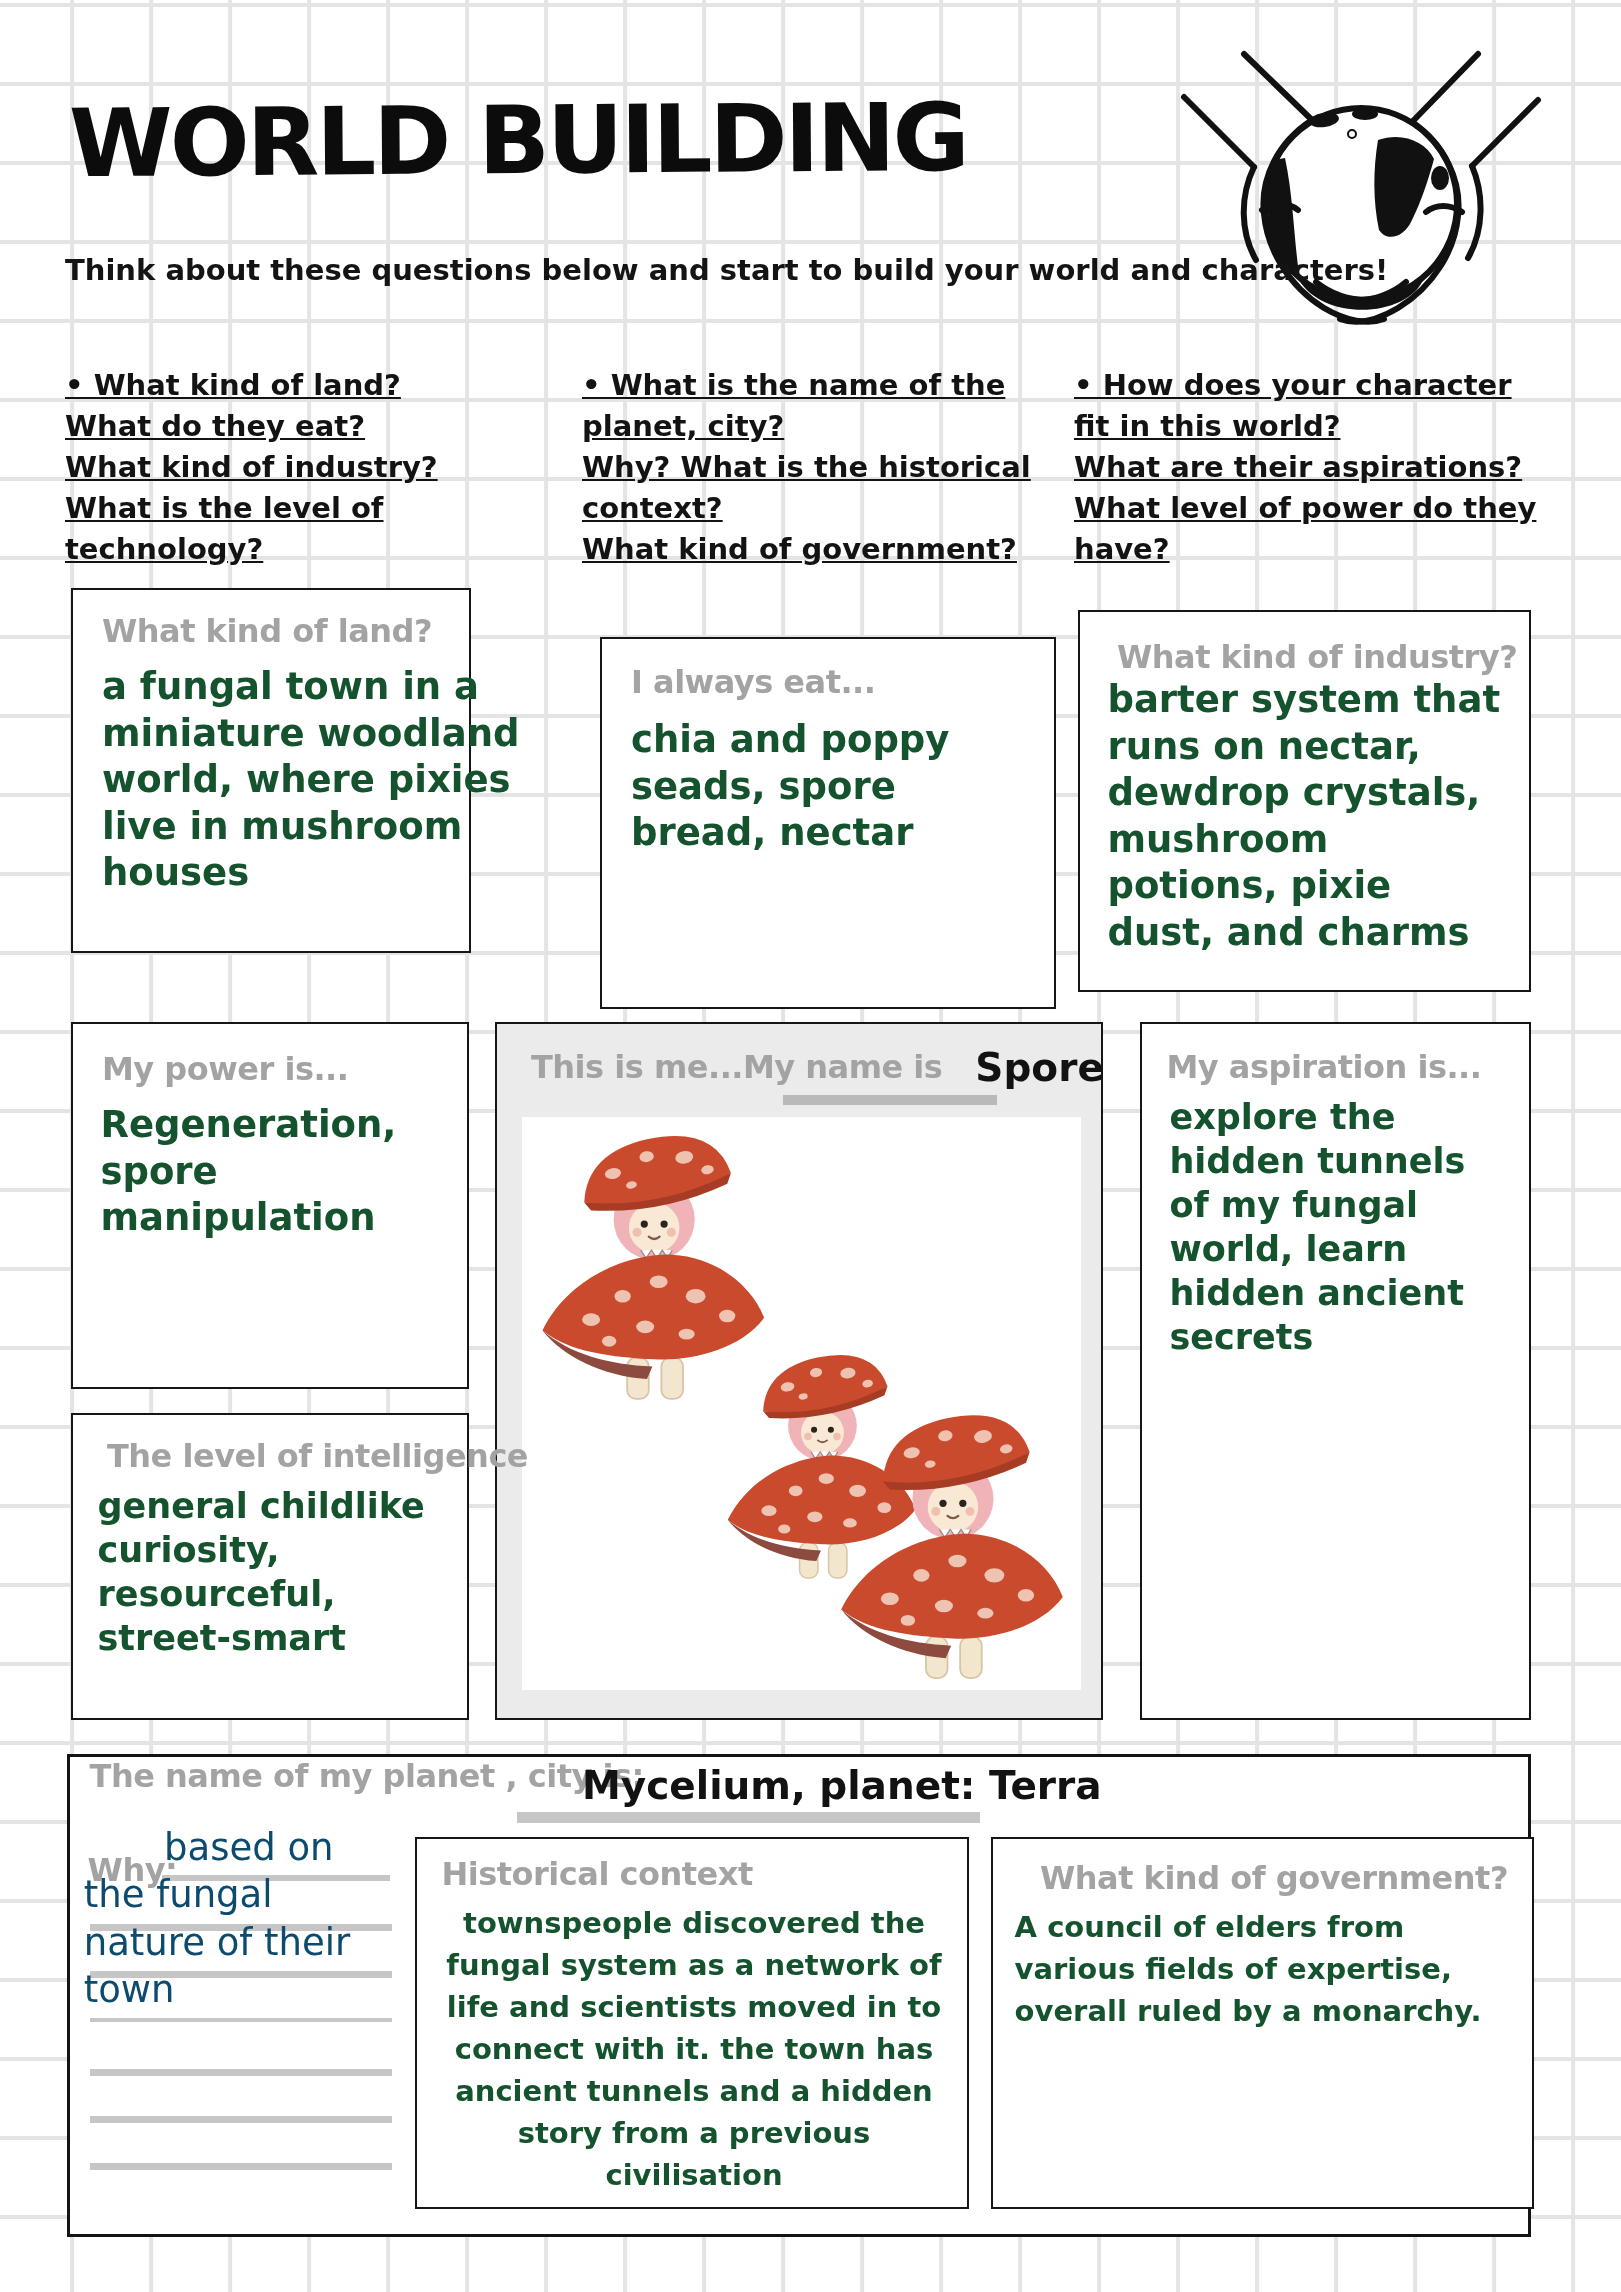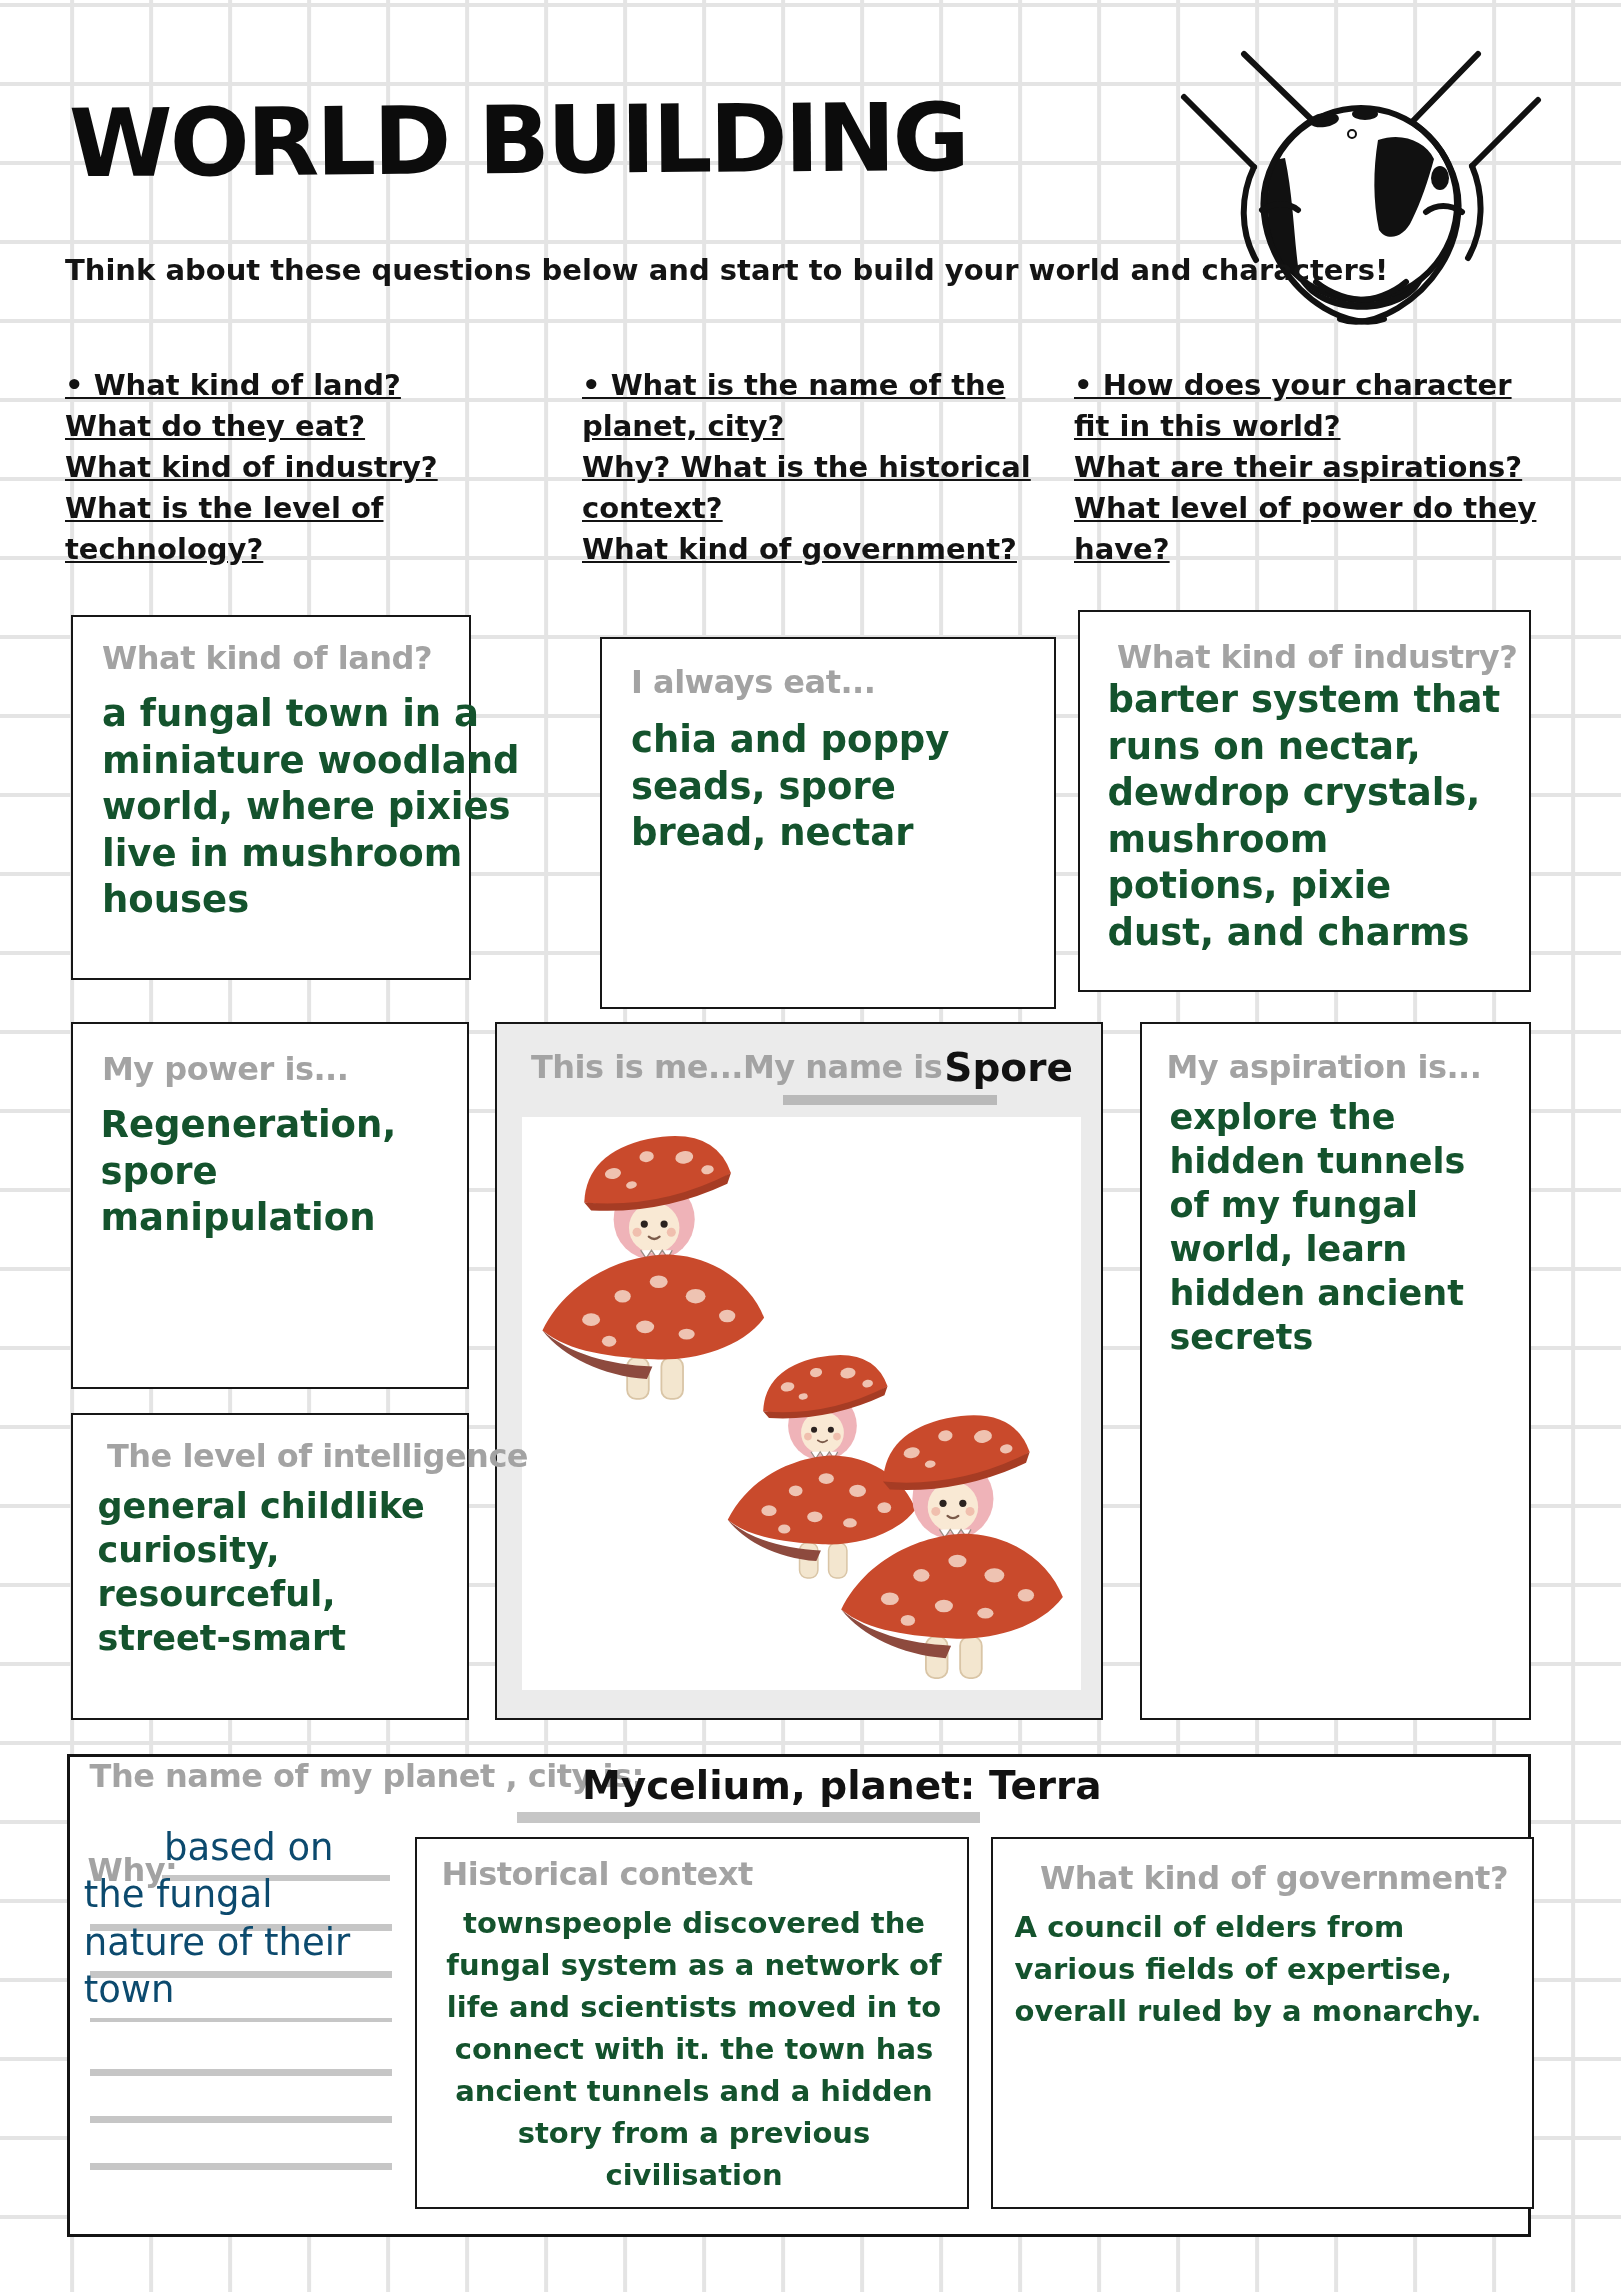--- a/index.html
+++ b/index.html
@@ -20,21 +20,21 @@
     font-size:94px;font-weight:bold;letter-spacing:-2.9px;color:#0c0c0c;
     transform:rotate(-0.4deg);white-space:nowrap;
   }
   .subtitle{font-size:29px;font-weight:bold;color:#141414;white-space:nowrap;}
   .qgroup{font-size:29px;font-weight:bold;color:#131313;line-height:41px;text-decoration:underline;}
   .box{background:#ffffff;border:2.9px solid #161616;}
   .prompt{color:#a3a3a3;font-weight:bold;font-size:32px;white-space:nowrap;letter-spacing:-0.5px;}
   .answer{color:#14532d;font-weight:bold;font-size:37px;line-height:1.26;}
   .answer.small{font-size:29px;line-height:1.45;}
   .me-box{background:#ebebeb;}
-  .me-header{display:flex;align-items:flex-start;gap:2px;}
+  .me-header{display:flex;align-items:flex-start;gap:33px;}
   .me-name{color:#121212;font-weight:bold;font-size:39px;line-height:1;}
   .me-canvas{background:#ffffff;}
   .bar{background:#c6c6c6;}
   .planet-answer{color:#121212;font-weight:bold;font-size:39px;white-space:nowrap;}
   .why-line{color:#0c4a6e;font-weight:normal;font-size:37px;white-space:nowrap;}
   .bottom-box{background:#ffffff;border:3.9px solid #141414;}
   svg{display:block;}
 </style>
 </head>
 <body>
@@ -92,21 +92,21 @@
     <div>What kind of government?</div>
   </div>
   <div class="abs qgroup" style="left:1074px;top:365px;width:470px;">
     <div>• How does your character</div>
     <div>fit in this world?</div>
     <div>What are their aspirations?</div>
     <div>What level of power do they</div>
     <div>have?</div>
   </div>
 
-  <div class="abs box" style="left:71px;top:615px;width:400px;height:365px;">
+  <div class="abs box" style="left:71px;top:588px;width:400px;height:365px;">
     <div class="abs prompt" style="left:29px;top:21.6px;">What kind of land?</div>
     <div class="abs answer" style="left:29px;top:74px;width:436px;">a fungal town in a miniature woodland world, where pixies live in mushroom houses</div>
   </div>
 
   <div class="abs box" style="left:600px;top:613px;width:456px;height:372px;margin-top:24px;">
     <div class="abs prompt" style="left:29px;top:23.5px;">I always eat...</div>
     <div class="abs answer" style="left:29px;top:78px;width:397px;">chia and poppy seads, spore bread, nectar</div>
   </div>
 
   <div class="abs box" style="left:1078px;top:610px;width:453px;height:382px;">

